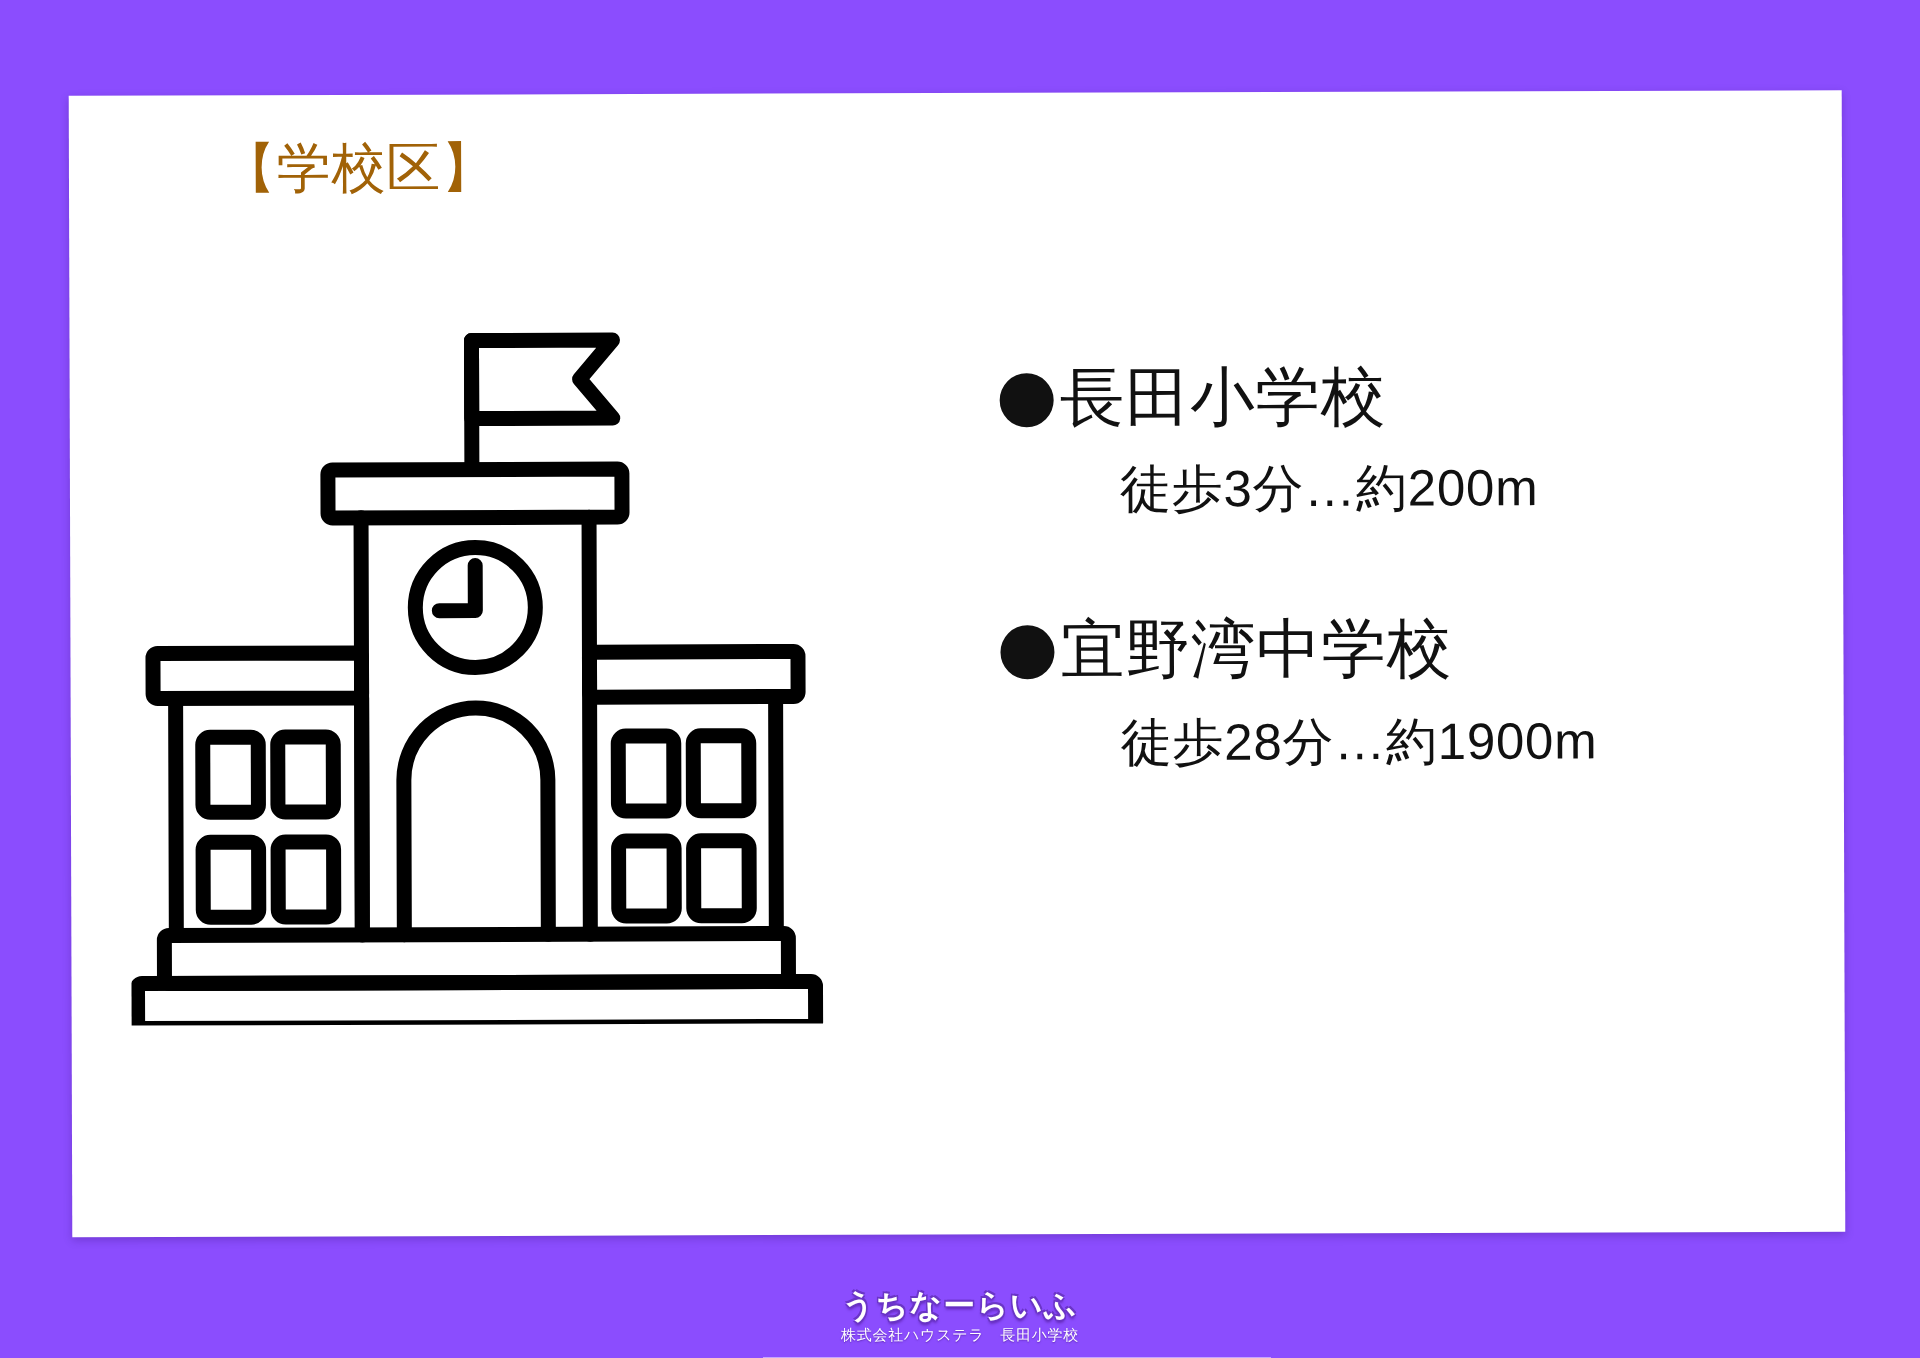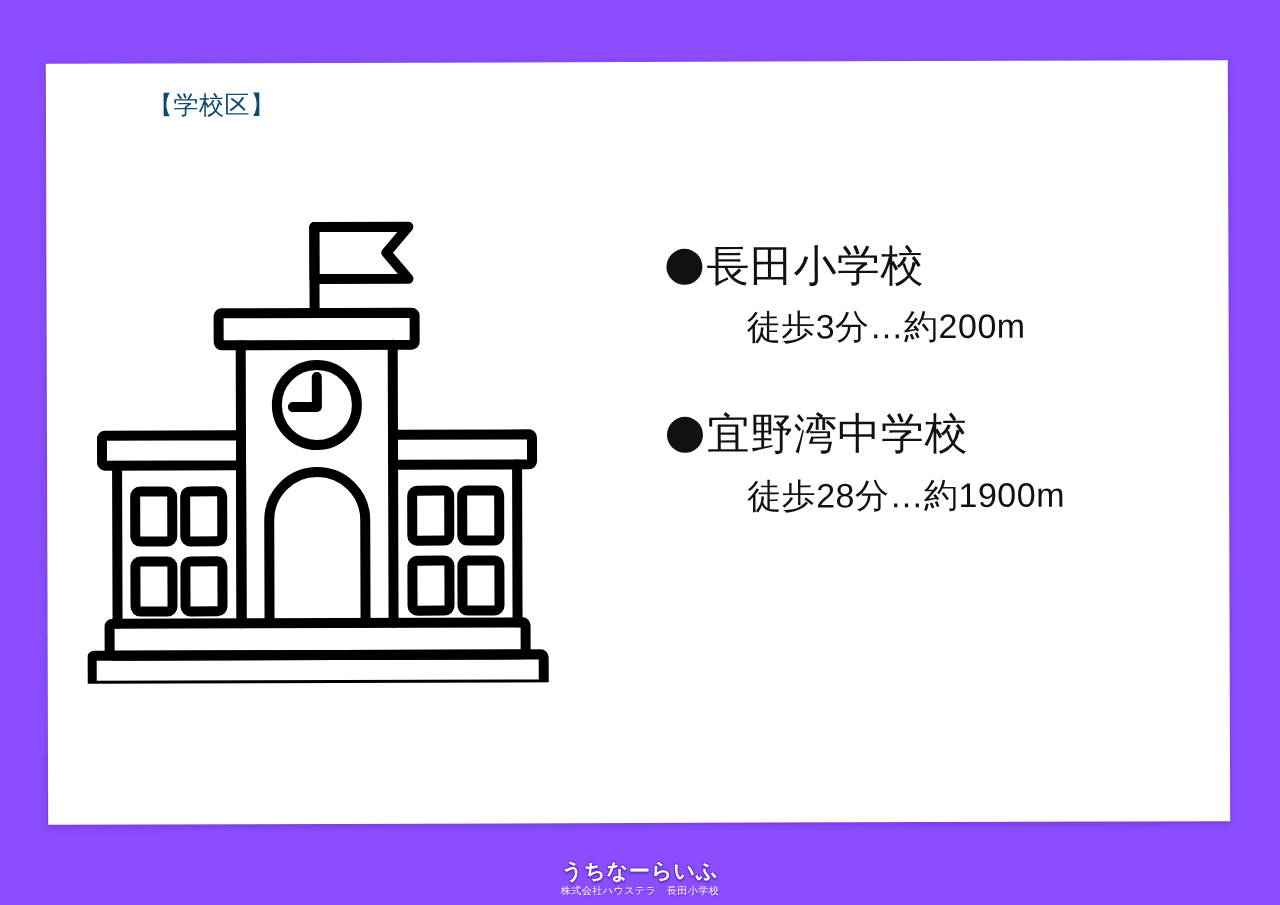--- a/index.html
+++ b/index.html
@@ -32,23 +32,23 @@
     position: relative;
     width: 100%;
     height: 100%;
   }
 
   
   #section-title {
     position: absolute;
     left: 102px;
     top: 26px;
-    font-size: 25px;
+    font-size: 36px;
     line-height: 1.25;
-    color: #0c4a6e;
+    color: #a16207;
     letter-spacing: 0.5px;
     white-space: nowrap;
   }
 
   
   #school-illustration {
     position: absolute;
     left: 40px;
     top: 150px;
     width: 470px;

